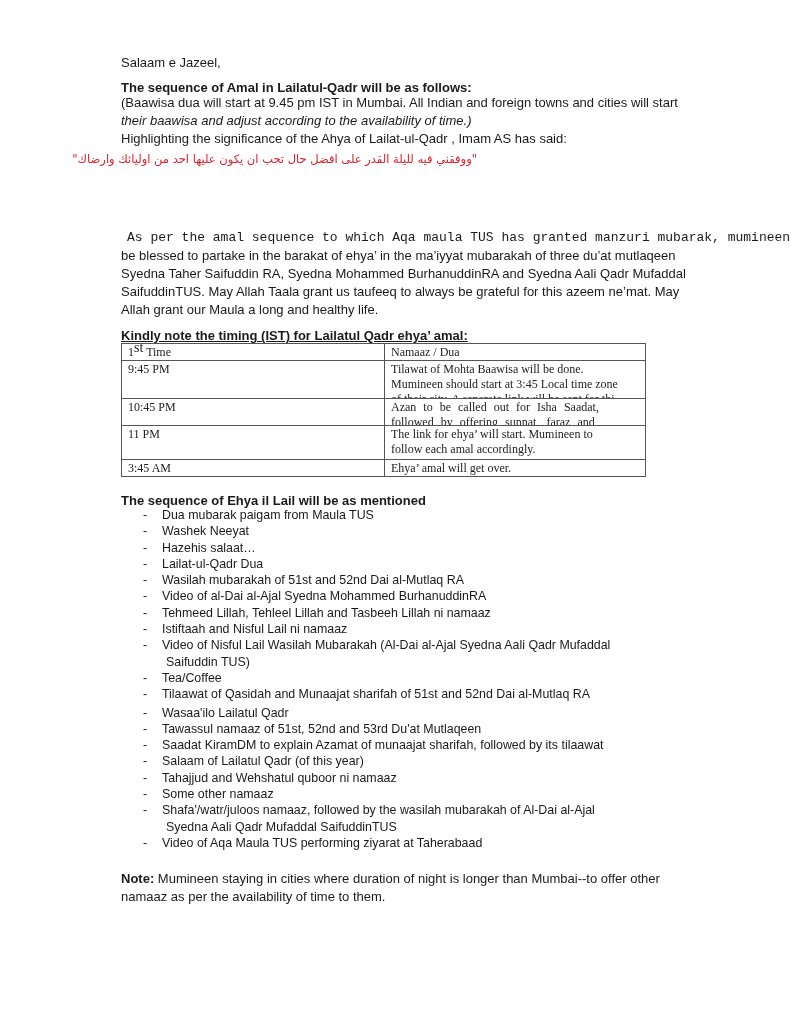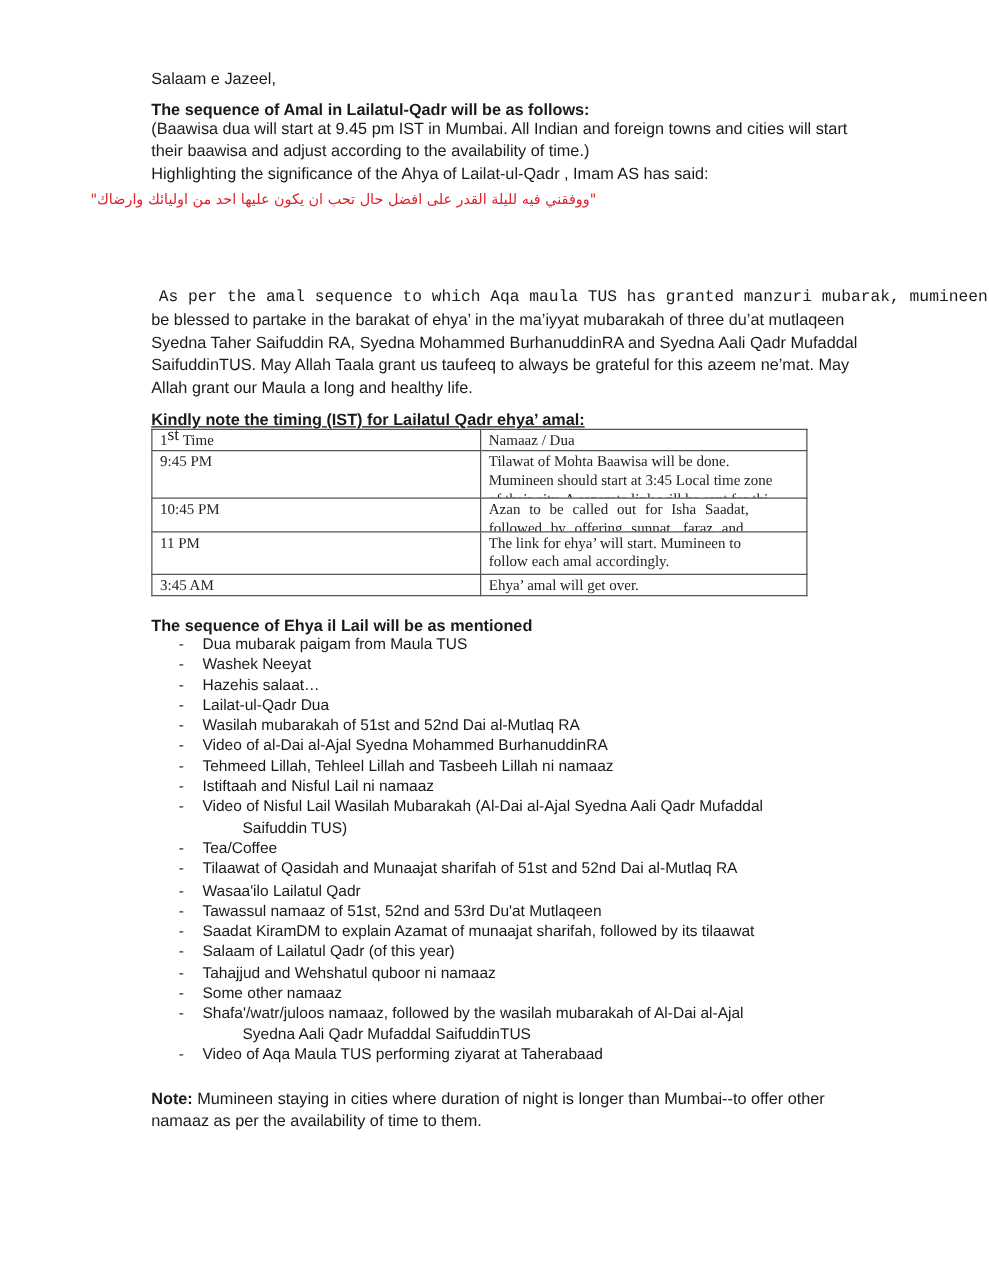--- a/index.html
+++ b/index.html
@@ -12,29 +12,29 @@
     table.timing { position: absolute; left: 121px; top: 343px; width: 525px; border-collapse: collapse;
                    font-family: "Liberation Serif", serif; font-size: 12px; color: #222; }
     table.timing td { border: 1px solid #555; vertical-align: top; padding: 1px 6px 0 6px; line-height: 15px; overflow: hidden; }
     table.timing td.c1 { width: 250px; }
     .clip { overflow: hidden; }
     .justify { text-align: justify; text-align-last: left; word-spacing: 4px; }
     sup { font-size: 14px; vertical-align: 4px; line-height: 0; }
     ul.seq { list-style: none; margin: 0; padding: 0; position: absolute; left: 143px; top: 507px; }
     ul.seq li { font-size: 12.4px; line-height: 16.3px; white-space: nowrap; position: relative; padding-left: 19px; }
     ul.seq li .dash { position: absolute; left: 0; top: 0; }
-    ul.seq li .cont { display: block; padding-left: 4px; margin-left: 28px; }
+    ul.seq li .cont { display: block; padding-left: 4px; }
   </style>
 </head>
 <body>
 
 <div class="abs p" style="left:121px; top:54px;">Salaam e Jazeel,</div>
 <div class="abs p bold" style="left:121px; top:79px;">The sequence of Amal in Lailatul-Qadr will be as follows:</div>
 <div class="abs p" style="left:121px; top:94px;">(Baawisa dua will start at 9.45 pm IST in Mumbai. All Indian and foreign towns and cities will start</div>
-<div class="abs p" style="left:121px; top:112px;">their baawisa and adjust according to the availability of time.)</div>
+<div class="abs p" style="left:121px; top:112px;font-style:italic;">their baawisa and adjust according to the availability of time.)</div>
 <div class="abs p" style="left:121px; top:130px;">Highlighting the significance of the Ahya of Lailat-ul-Qadr , Imam AS has said:</div>
 
 <div class="abs arabic" style="left:182px; top:152px; width:295px; text-align:center;">"ووفقني فيه لليلة القدر على افضل حال تحب ان يكون عليها احد من اوليائك وارضاك"</div>
 
 <div class="abs p" style="left:127px; top:229px;font-family:Liberation Mono, monospace;">As per the amal sequence to which Aqa maula TUS has granted manzuri mubarak, mumineen would</div>
 <div class="abs p" style="left:121px; top:247px;">be blessed to partake in the barakat of ehya’ in the ma’iyyat mubarakah of three du’at mutlaqeen</div>
 <div class="abs p" style="left:121px; top:265px;">Syedna Taher Saifuddin RA, Syedna Mohammed BurhanuddinRA and Syedna Aali Qadr Mufaddal</div>
 <div class="abs p" style="left:121px; top:283px;">SaifuddinTUS. May Allah Taala grant us taufeeq to always be grateful for this azeem ne’mat. May</div>
 <div class="abs p" style="left:121px; top:301px;">Allah grant our Maula a long and healthy life.</div>
 

